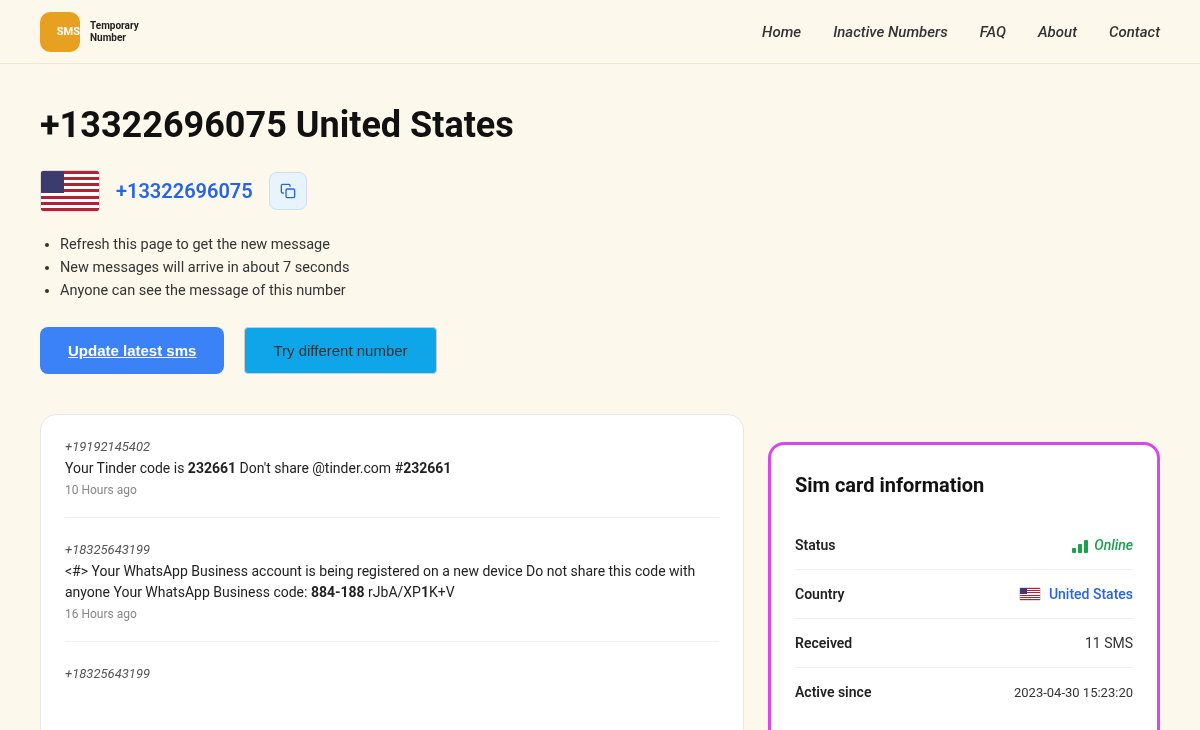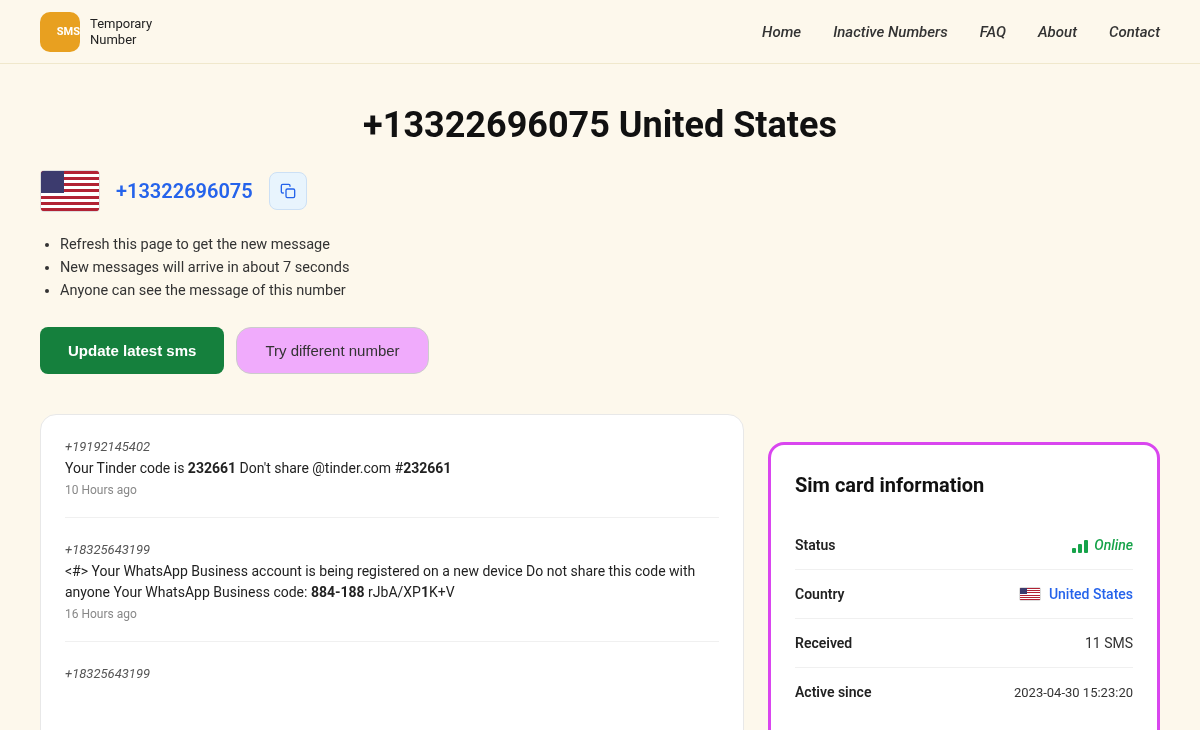--- a/index.html
+++ b/index.html
@@ -32,22 +32,22 @@
       background: #e8a020;
       border-radius: 10px;
       display: flex;
       align-items: center;
       justify-content: flex-end;
       color: white;
       font-weight: 700;
       font-size: 11px;
     }
     .nav-logo-text {
-      font-weight: 400;
-      font-size: 13px;
+      font-weight: 700;
+      font-size: 10px;
       color: #222;
       line-height: 1.2;
     }
     .nav-links {
       display: flex;
       gap: 32px;
       list-style: none;
     }
     .nav-links a {
       text-decoration: none;
@@ -61,21 +61,20 @@
     .main-content {
       padding: 40px 40px 0 40px;
     }
 
     
     .page-title {
       font-size: 36px;
       font-weight: 700;
       margin-bottom: 24px;
       color: #111;
-      text-align: center;
     }
 
     
     .phone-row {
       display: flex;
       align-items: center;
       gap: 16px;
       margin-bottom: 24px;
     }
     .flag-icon {
@@ -141,38 +140,40 @@
       color: #333;
     }
 
     
     .action-buttons {
       display: flex;
       gap: 12px;
       margin-bottom: 40px;
     }
     .btn-primary {
-      background: #15803d;
+      background: #3b82f6;
       color: white;
       border: none;
       padding: 14px 28px;
       border-radius: 8px;
       font-size: 15px;
       font-weight: 600;
       cursor: pointer;
+      text-decoration: underline;
     }
     .btn-secondary {
-      background: #f0abfc;
+      background: #0ea5e9;
       color: #333;
       border: 1.5px solid #ccc;
       padding: 14px 28px;
-      border-radius: 15px;
+      border-radius: 4px;
       font-size: 15px;
       font-weight: 500;
       cursor: pointer;
+      margin-left: 8px;
     }
 
     
     .columns {
       display: flex;
       gap: 24px;
       align-items: flex-start;
     }
 
     

